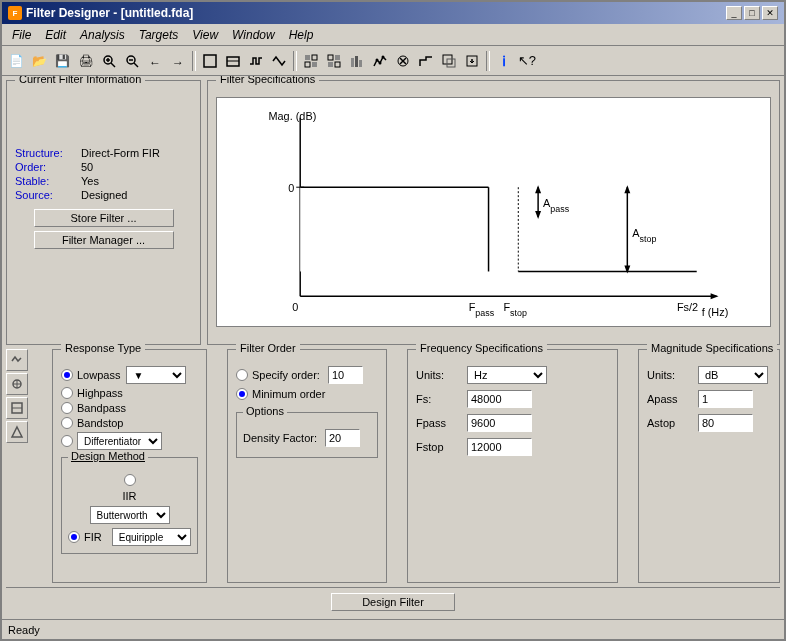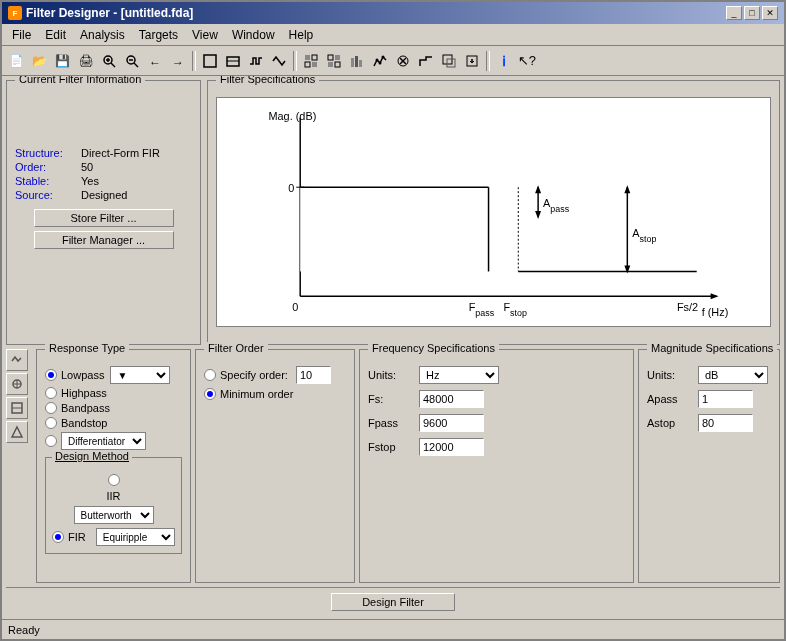--- a/index.html
+++ b/index.html
@@ -64,20 +64,21 @@
     }
     .menu-bar {
       background: #d4d0c8;
       border-bottom: 1px solid #808080;
       padding: 2px 4px;
       display: flex;
       gap: 2px;
       height: 22px;
       align-items: center;
       flex-shrink: 0;
+      font-style: italic;
     }
     .menu-item {
       padding: 2px 6px;
       cursor: pointer;
       font-size: 12px;
     }
     .toolbar {
       background: #d4d0c8;
       border-bottom: 1px solid #808080;
       padding: 2px 4px;
@@ -181,21 +182,21 @@
       height: 230px;
       position: relative;
     }
     .chart-svg {
       width: 100%;
       height: 100%;
     }
     .bottom-section {
       flex: 1;
       display: flex;
-      gap: 4px;
+      gap: 20px;
     }
     .response-type-panel {
       width: 155px;
       flex-shrink: 0;
       padding: 16px 8px 8px 8px;
       display: flex;
       flex-direction: column;
       gap: 2px;
     }
     .radio-row {
@@ -662,20 +663,27 @@
         <div class="order-row">
           <div class="radio-btn"></div>
           <span class="radio-label">Specify order:</span>
           <input type="text" class="text-input-sm" value="10" style="width: 35px; margin-left: 4px;">
         </div>
         <div class="order-row">
           <div class="radio-btn selected"></div>
           <span class="radio-label">Minimum order</span>
         </div>
 
+        <div class="options-sub" style="margin-top:12px;">
+          <span class="options-sub-title">Options</span>
+          <div class="order-row" style="margin-top:4px;">
+            <span class="radio-label">Density Factor:</span>
+            <input type="text" class="text-input-sm" value="20" style="width: 35px; margin-left: 4px;">
+          </div>
+        </div>
       </div>
 
       <div class="panel freq-specs-panel">
         <span class="panel-title">Frequency Specifications</span>
         <div class="spec-row">
           <span class="spec-label">Units:</span>
           <select class="inline-select" style="width:80px;">
             <option>Hz</option>
             <option>kHz</option>
             <option>MHz</option>

